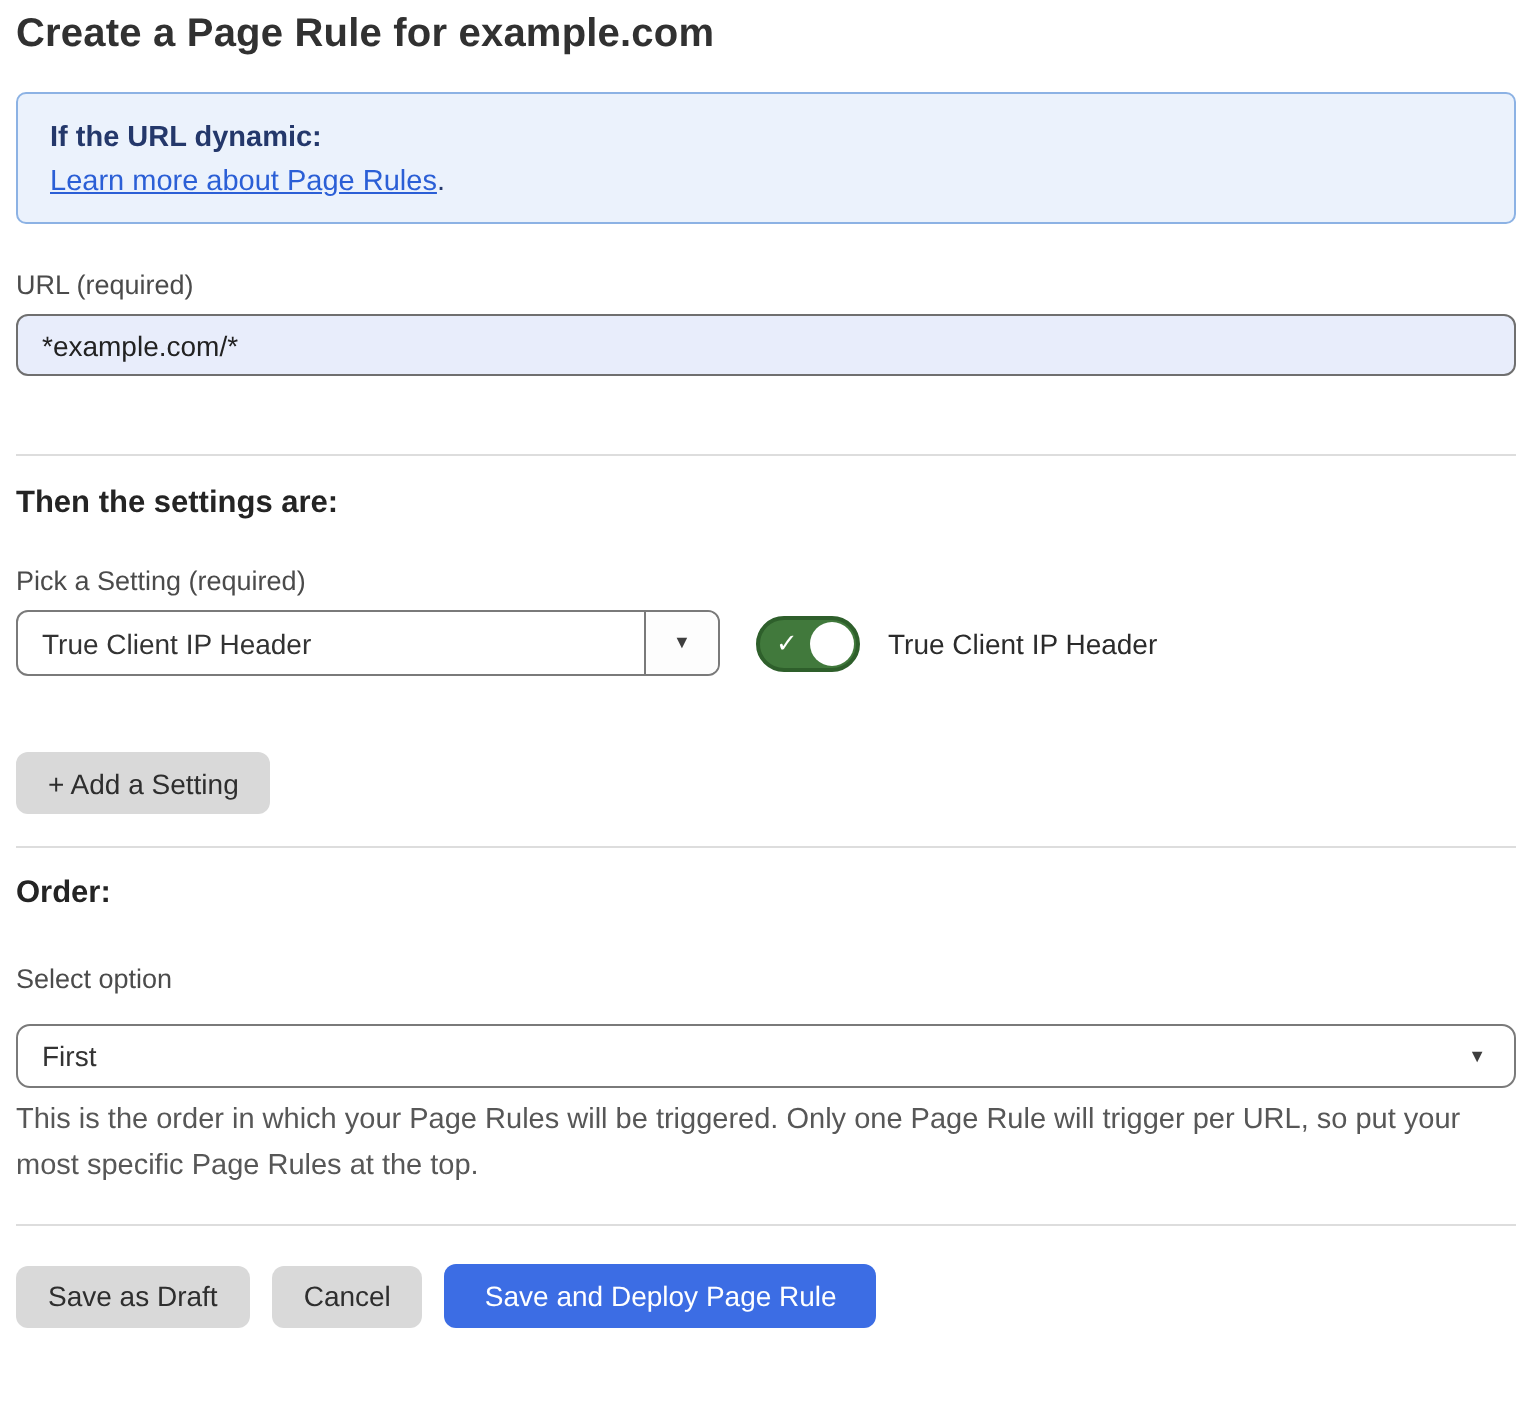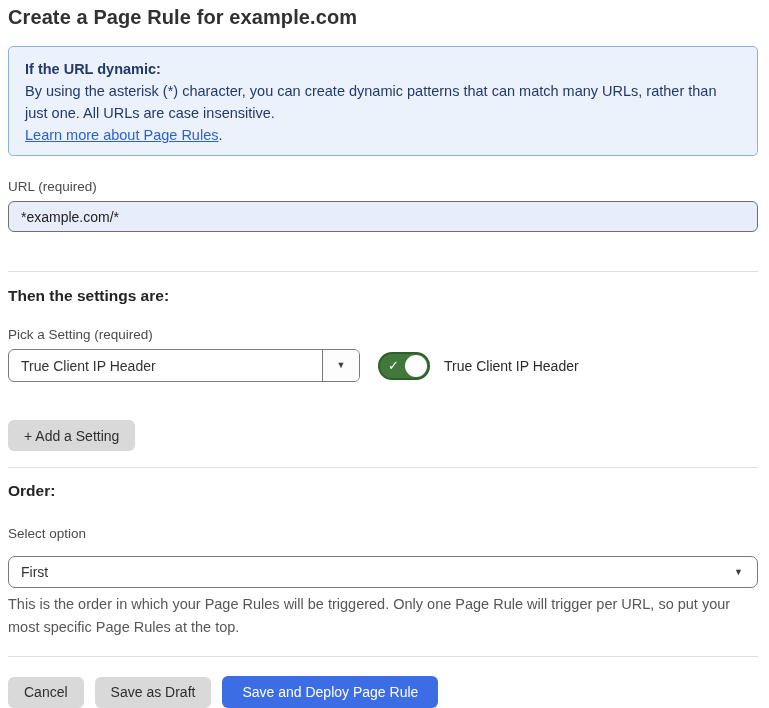--- a/index.html
+++ b/index.html
@@ -197,21 +197,20 @@
 </style>
 </head>
 <body>
 
 <div class="page">
 
   <h1 class="title">Create a Page Rule for example.com</h1>
 
   <div class="info-box">
     <div class="info-heading">If the URL dynamic:</div>
-    <div class="info-body">By using the asterisk (*) character, you can create dynamic patterns that can match many URLs, rather than just one. All URLs are case insensitive.</div>
     <div class="info-link-line"><a class="info-link">Learn more about Page Rules</a><span class="info-period">.</span></div>
   </div>
 
   <label class="field-label url-label">URL (required)</label>
   <input type="text" class="url-input" value="*example.com/*" style="">
 
   <hr class="divider divider-1">
 
   <h2 class="section-heading">Then the settings are:</h2>
 
@@ -242,18 +241,18 @@
   <div class="select-box order-select">
     <span class="select-text">First</span>
     <span class="arrow">▼</span>
   </div>
 
   <p class="help-text">This is the order in which your Page Rules will be triggered. Only one Page Rule will trigger per URL, so put your most specific Page Rules at the top.</p>
 
   <hr class="divider divider-3">
 
   <div class="footer">
+    <button class="gray-btn">Save as Draft</button>
     <button class="gray-btn">Cancel</button>
-    <button class="gray-btn">Save as Draft</button>
     <button class="blue-btn">Save and Deploy Page Rule</button>
   </div>
 
 </div>
 
 </body></html>

